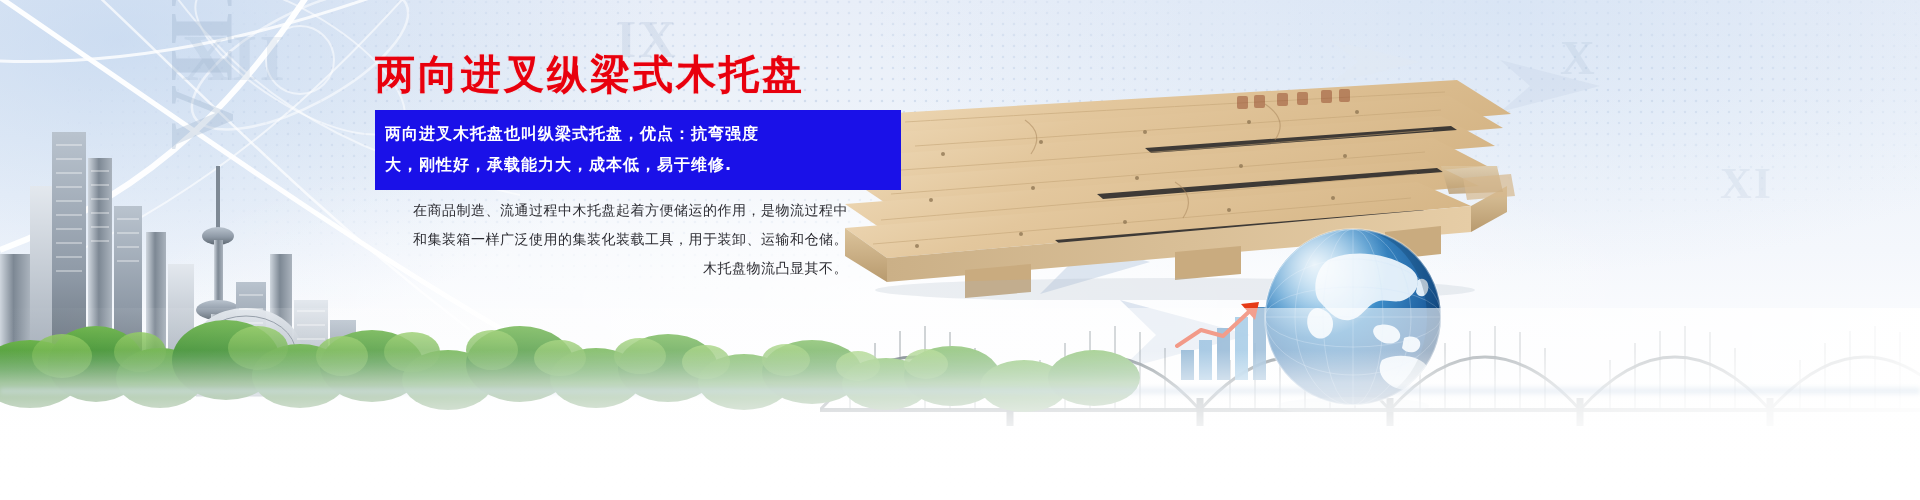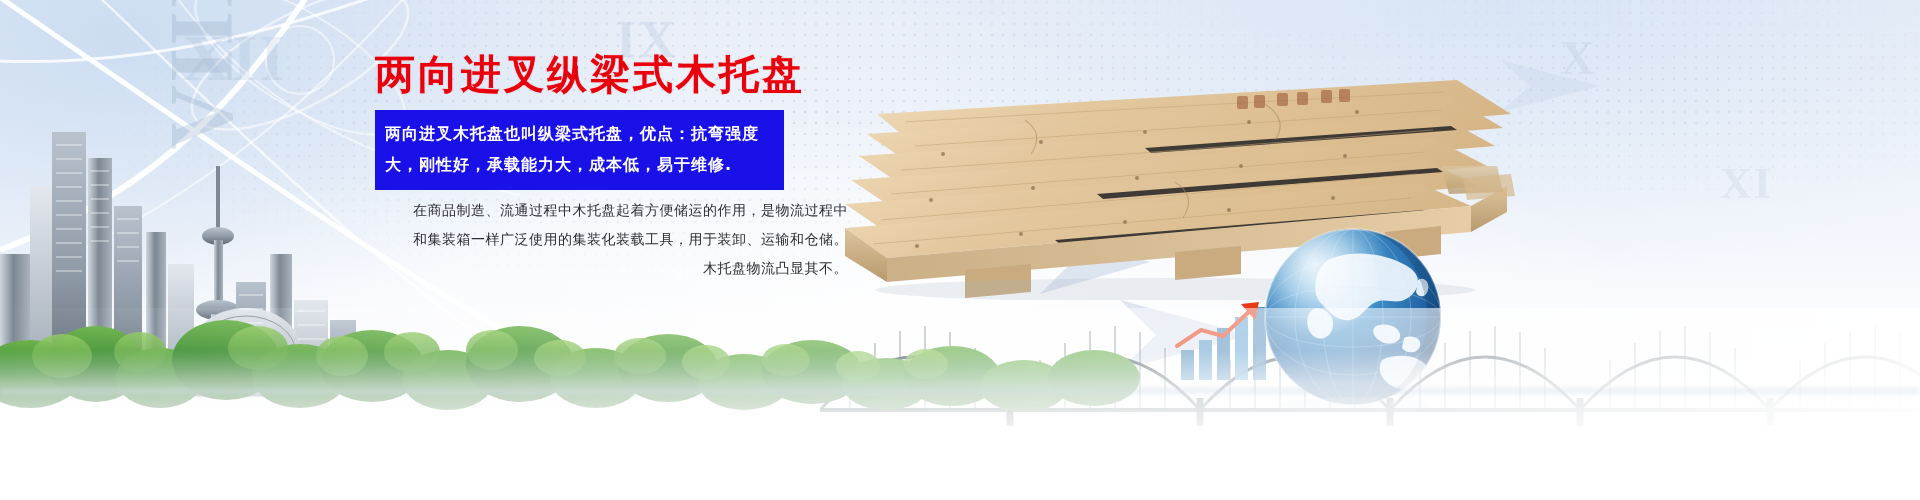--- a/index.html
+++ b/index.html
@@ -82,21 +82,21 @@
 
   
   #title{
     position:absolute;left:375px;top:52px;
     font-family:"DejaVu Serif","Liberation Serif",serif;
     font-weight:700;font-size:40px;line-height:44px;
     color:#e8000d;letter-spacing:3px;white-space:nowrap;
     text-shadow:0 0 1px rgba(255,90,90,.7);
   }
   #highlightBox{
-    position:absolute;left:375px;top:110px;width:409px;
+    position:absolute;left:375px;top:110px;width:526px;
     background:#1a11e8;
     padding:8px 6px 10px 6px;
     box-sizing:border-box;
   }
   #highlightBox .hl-line{
     color:#ffffff;font-weight:700;
     font-family:"DejaVu Sans","Liberation Sans",sans-serif;
     font-size:16px;line-height:31px;letter-spacing:1px;
     white-space:nowrap;padding-left:4px;
   }

